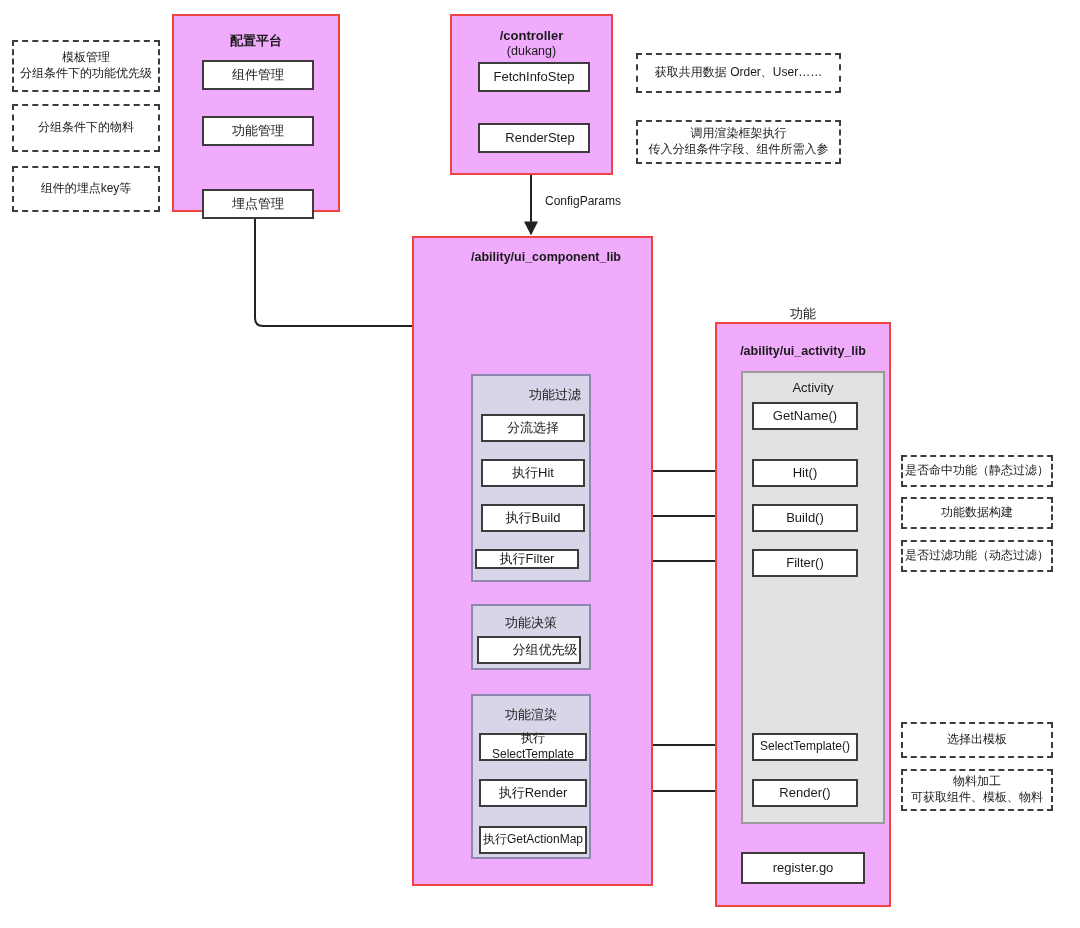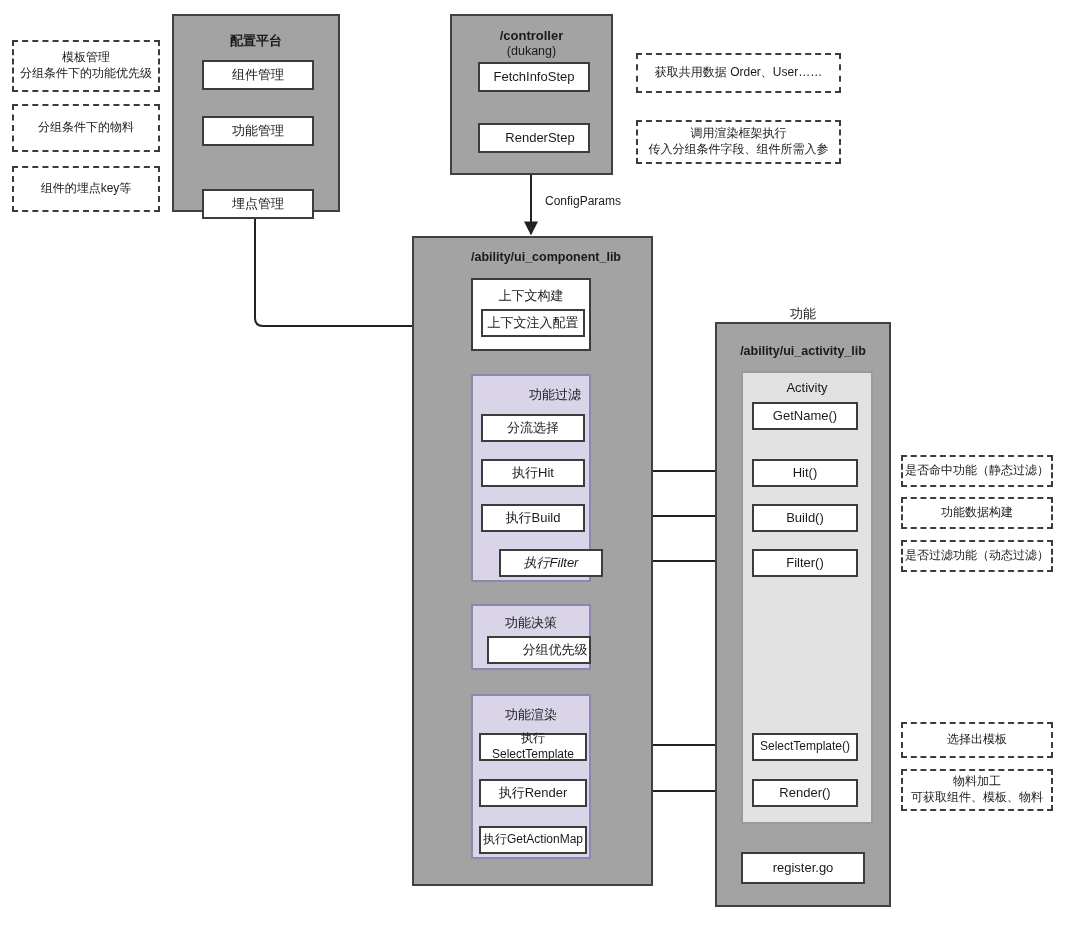--- a/index.html
+++ b/index.html
@@ -19,22 +19,22 @@
     overflow: hidden;
   }
   .abs { position: absolute; box-sizing: border-box; }
 
   
   .solid-box {
     border: 2px solid #3c3c3c;
     background: #ffffff;
   }
   .outer-box {
-    border: 2px solid #404040;
-    background: #a3a3a3;
+    border: 2px solid #ef4444;
+    background: #f0abfc;
   }
   .purple-box {
     border: 2px solid #8f86ae;
     background: #d9d4e7;
   }
   .grey-box {
     border: 2px solid #9a9a9a;
     background: #e2e2e2;
   }
   .dashed-note {
@@ -131,52 +131,48 @@
   <div class="abs t12" style="left:545px; top:194px; width:120px;">ConfigParams</div>
 
   <div class="abs dashed-note ctr t12 note-multi" style="left:636px; top:53px; width:205px; height:40px;">获取共用数据 Order、User……</div>
   <div class="abs dashed-note ctr t12 note-multi" style="left:636px; top:120px; width:205px; height:44px;">调用渲染框架执行
 传入分组条件字段、组件所需入参</div>
 
   <div class="abs outer-box" style="left:412px; top:236px; width:241px; height:650px;">
     <div class="title-label bold" style="top:12px; font-size:12.5px;margin-left:27px;">/ability/ui_component_lib</div>
   </div>
 
-  <div class="abs solid-box" style="left:471px; top:278px; width:120px; height:73px;">
-    <div class="title-label t13" style="top:7px;">上下文构建</div>
-    <div class="abs solid-box ctr t13" style="left:8px; top:29px; width:104px; height:28px;">上下文注入配置</div>
-  </div>
 
   <div class="abs purple-box" style="left:471px; top:374px; width:120px; height:208px;">
     <div class="title-label t13" style="top:10px;padding-left:48px;">功能过滤</div>
     <div class="abs solid-box ctr t13" style="left:8px; top:38px; width:104px; height:28px;">分流选择</div>
     <div class="abs solid-box ctr t13" style="left:8px; top:83px; width:104px; height:28px;">执行Hit</div>
     <div class="abs solid-box ctr t13" style="left:8px; top:128px; width:104px; height:28px;">执行Build</div>
-    <div class="abs solid-box ctr t13" style="left:26px; top:173px; width:104px; height:28px;font-style:italic;">执行Filter</div>
+    <div class="abs solid-box ctr t13" style="left:2px; top:173px; width:104px; height:20px;">执行Filter</div>
   </div>
 
   <div class="abs purple-box" style="left:471px; top:604px; width:120px; height:66px;">
     <div class="title-label t13" style="top:8px;">功能决策</div>
-    <div class="abs solid-box ctr t13" style="left:14px; top:30px; width:104px; height:28px;padding-left:32px;">分组优先级</div>
+    <div class="abs solid-box ctr t13" style="left:4px; top:30px; width:104px; height:28px;padding-left:32px;">分组优先级</div>
   </div>
 
   <div class="abs purple-box" style="left:471px; top:694px; width:120px; height:165px;">
     <div class="title-label t13" style="top:10px;">功能渲染</div>
     <div class="abs solid-box ctr t12" style="left:6px; top:37px; width:108px; height:28px;">执行SelectTemplate</div>
     <div class="abs solid-box ctr t13" style="left:6px; top:83px; width:108px; height:28px;">执行Render</div>
     <div class="abs solid-box ctr t12" style="left:6px; top:130px; width:108px; height:28px;">执行GetActionMap</div>
   </div>
 
   <div class="abs t13" style="left:715px; top:305px; width:176px; text-align:center;">功能</div>
 
   <div class="abs outer-box" style="left:715px; top:322px; width:176px; height:585px;">
     <div class="title-label bold" style="top:20px; font-size:12.5px;">/ability/ui_activity_lib</div>
   </div>
 
-  <div class="abs grey-box" style="left:741px; top:371px; width:132px; height:453px;padding-left:48px;">
+  <div class="abs grey-box" style="left:741px; top:371px; width:144px; height:453px;padding-left:48px;">
     <div class="title-label t13" style="top:7px;">Activity</div>
     <div class="abs solid-box ctr t13" style="left:9px; top:29px; width:106px; height:28px;">GetName()</div>
     <div class="abs solid-box ctr t13" style="left:9px; top:86px; width:106px; height:28px;">Hit()</div>
     <div class="abs solid-box ctr t13" style="left:9px; top:131px; width:106px; height:28px;">Build()</div>
     <div class="abs solid-box ctr t13" style="left:9px; top:176px; width:106px; height:28px;">Filter()</div>
     <div class="abs solid-box ctr t12" style="left:9px; top:360px; width:106px; height:28px;">SelectTemplate()</div>
     <div class="abs solid-box ctr t13" style="left:9px; top:406px; width:106px; height:28px;">Render()</div>
   </div>
 
   <div class="abs solid-box ctr t13" style="left:741px; top:852px; width:124px; height:32px;">register.go</div>

